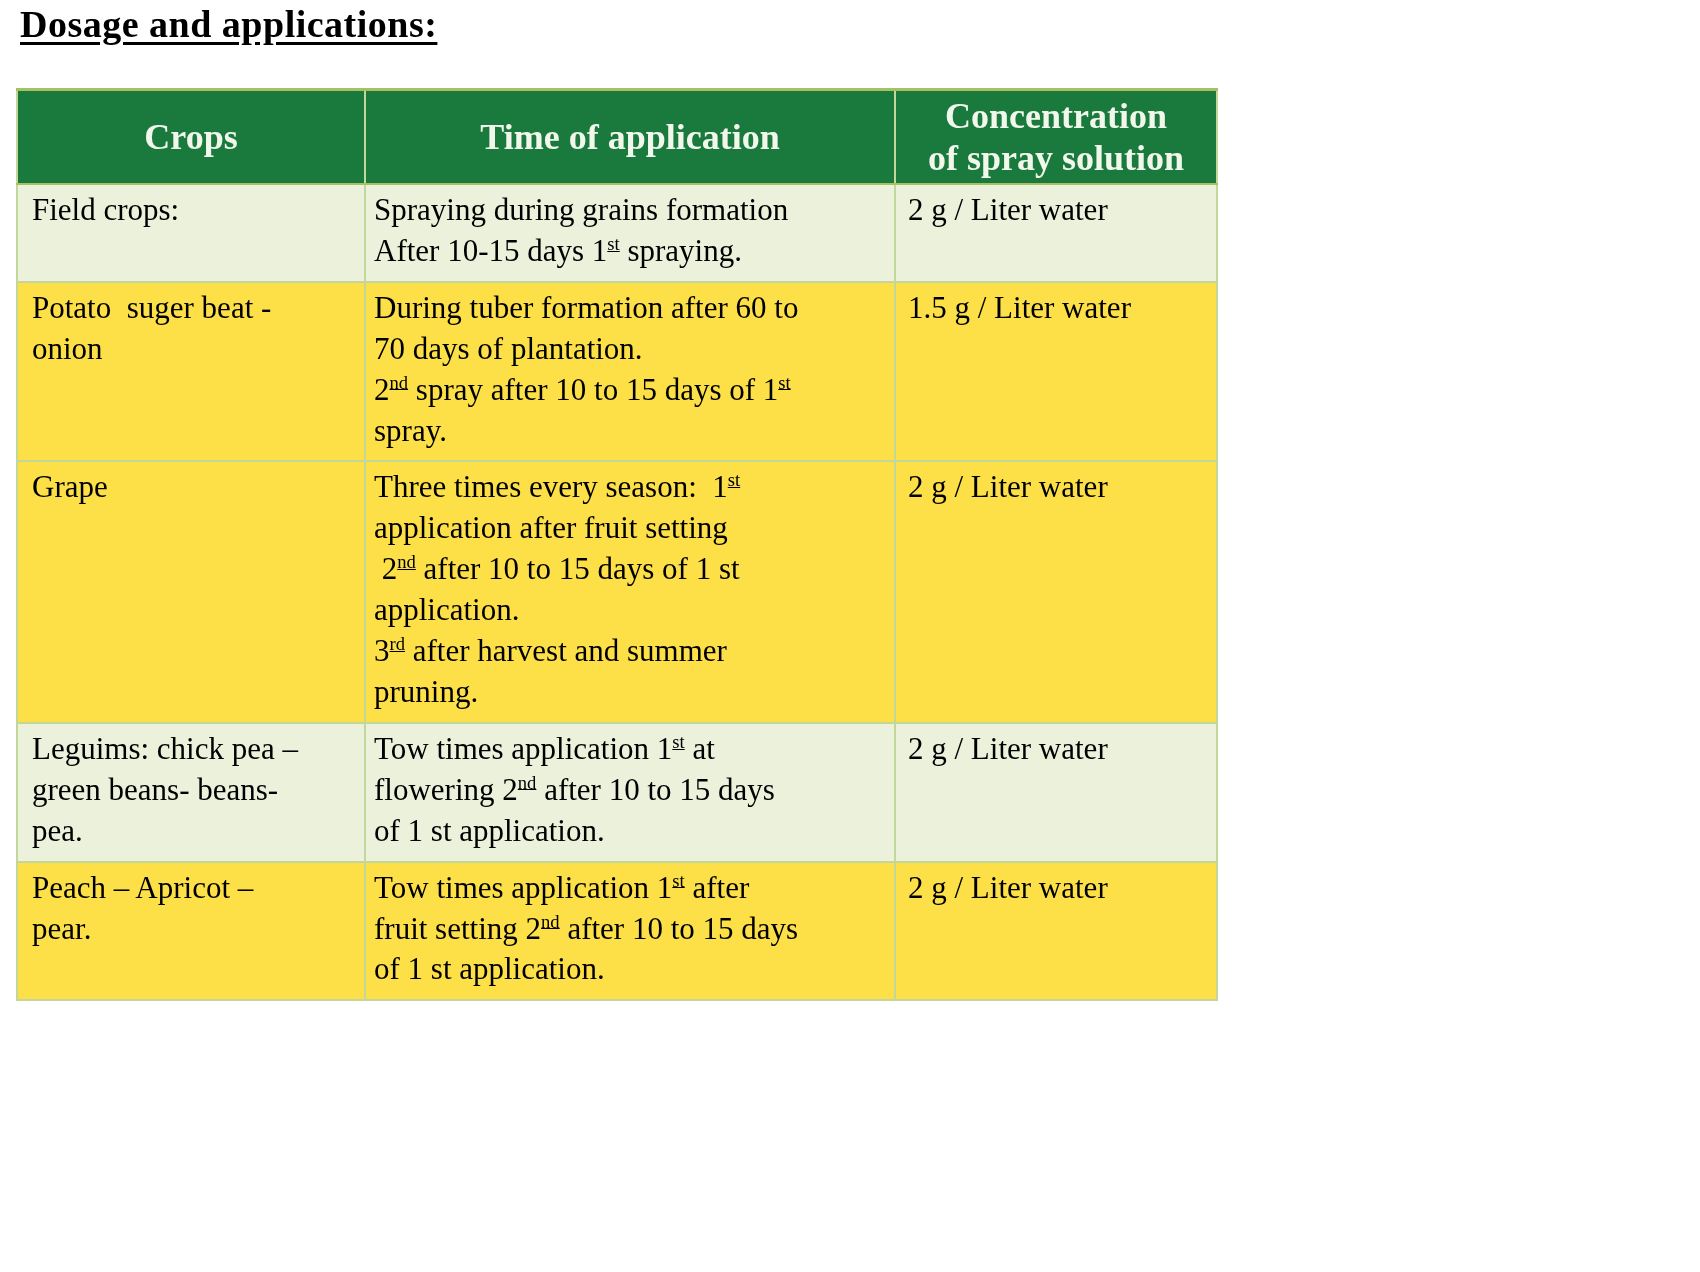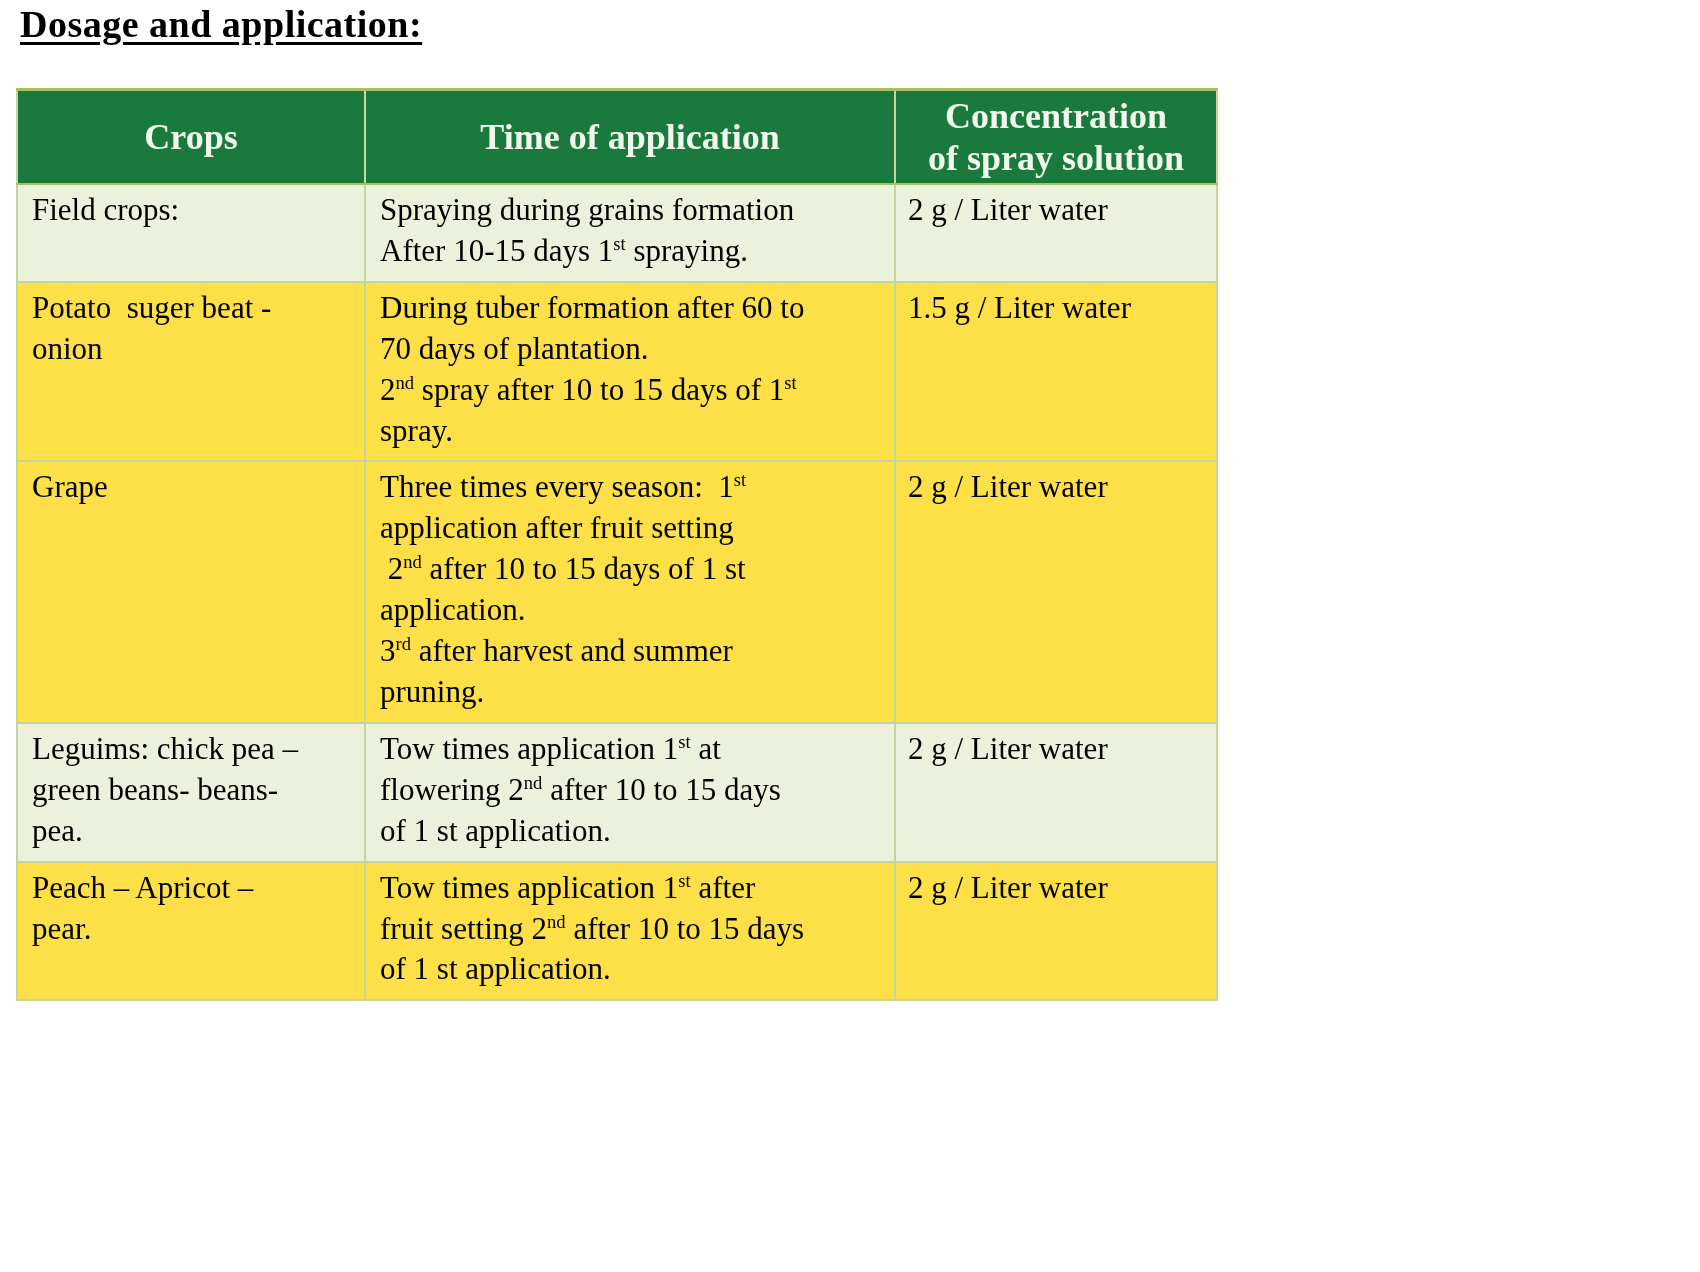--- a/index.html
+++ b/index.html
@@ -61,30 +61,31 @@
   tbody tr.plain  td { background: #fde047; }
   td {
     font-size: 31px;
     line-height: 1.32;
   }
   .line { white-space: pre-wrap; }
   sup {
     font-size: 60%;
     line-height: 0;
     vertical-align: super;
+    text-decoration: underline;
   }
   .crop-cell  { padding-left: 14px; }
-  .time-cell  { padding-left: 14px; }
+  .time-cell  { padding-left: 8px; }
   .conc-cell  { }
 </style>
 </head>
 <body>
 
 <div class="page">
-  <div class="page-title">Dosage and application:</div>
+  <div class="page-title">Dosage and applications:</div>
 
   <table class="dosage">
     <colgroup>
       <col class="c1">
         <col class="c2">
         <col class="c3">
     </colgroup>
     <thead>
         <tr>
           <th>

